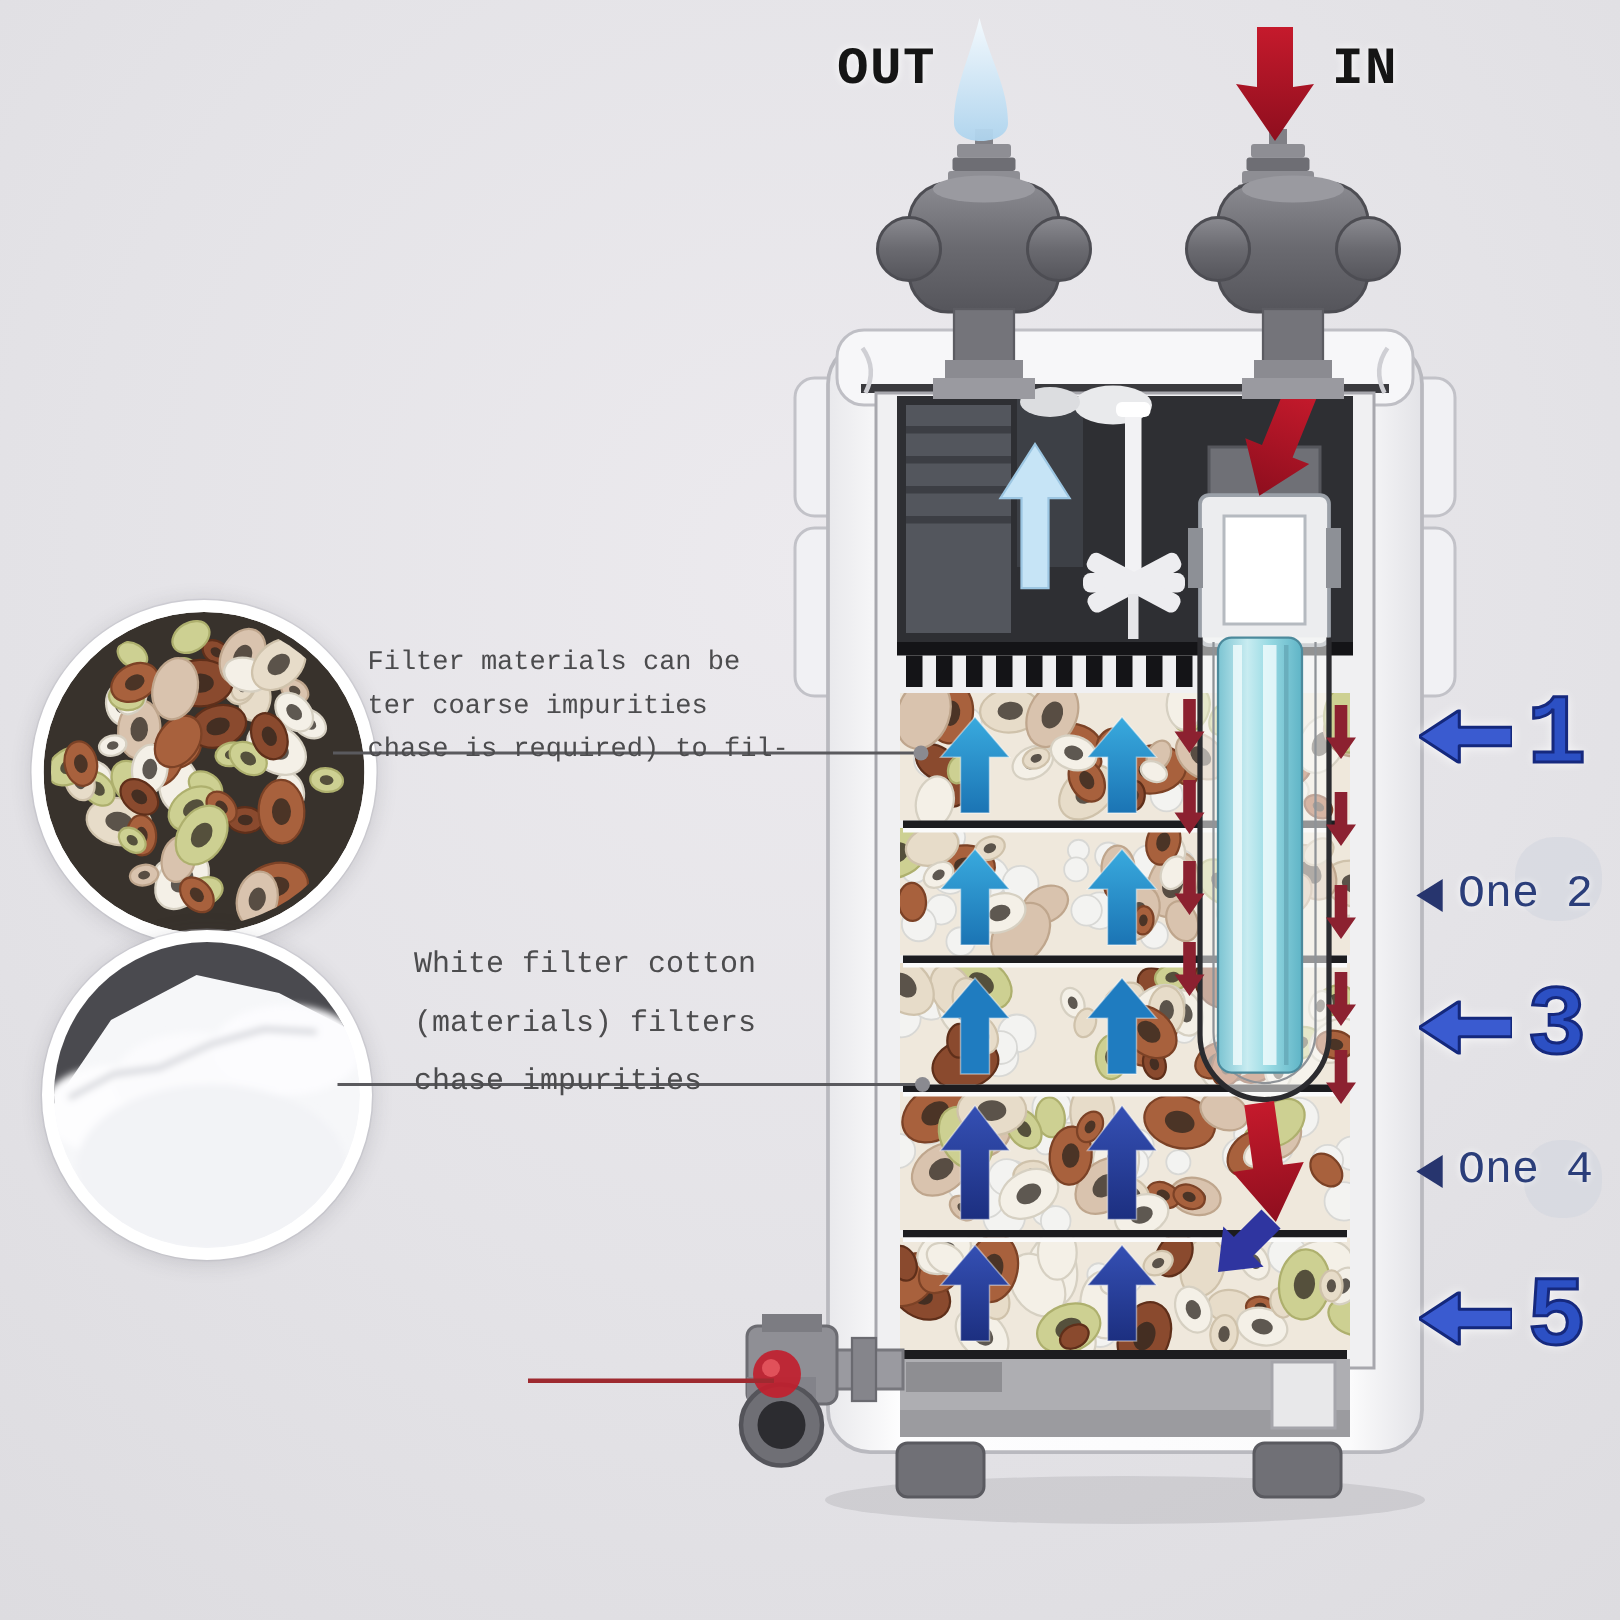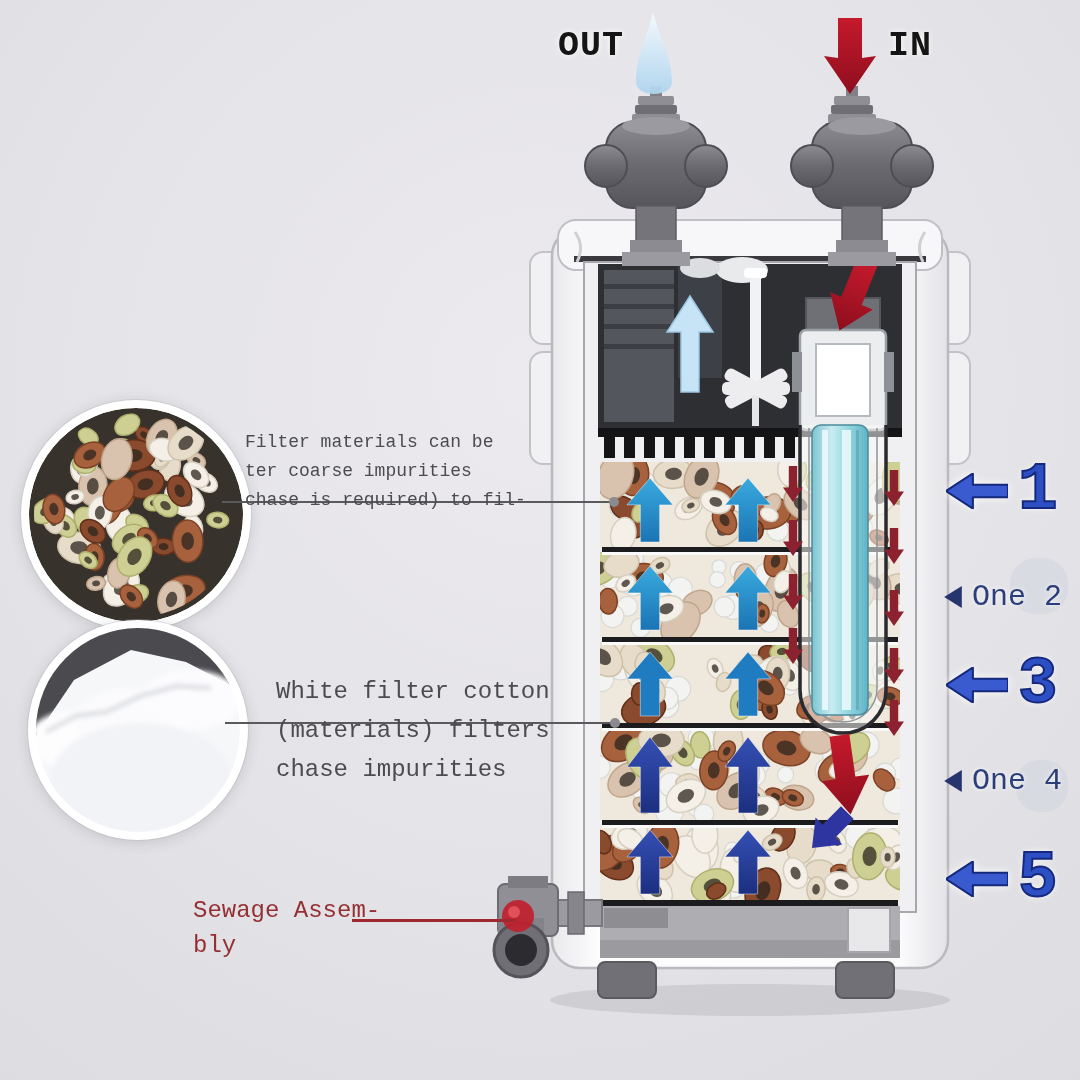--- a/index.html
+++ b/index.html
@@ -9,21 +9,21 @@
     font-family:Liberation Mono, monospace;
   }
   .abs{position:absolute;}
   
   .flow-label{font-size:35px;font-weight:800;color:#151515;letter-spacing:1px;
     text-shadow:0 0 6px rgba(255,255,255,.9);}
   
   .callout{color:#4c4c4e;}
   .callout .ln{white-space:nowrap;}
   .callout-1{font-size:18px;line-height:29px;left:245px;top:428px;}
-  .callout-2{font-size:24px;line-height:39px;left:276px;top:672px;}
+  .callout-2{font-size:20px;line-height:39px;left:276px;top:624px;}
   .callout-sewage{font-size:24px;line-height:35px;left:193px;top:893px;color:#942f33;font-weight:500;}
   .leader{height:2px;background:#5a5a5e;}
   .leader-red{height:3px;background:#9e2a30;}
   .leader-dot{width:10px;height:10px;border-radius:50%;background:#8a8a90;}
   
   .inset{border-radius:50%;border:8px solid #ffffff;
     box-shadow:0 2px 14px rgba(60,60,70,.18), 0 0 0 1px rgba(190,190,198,.35);
     overflow:hidden;background:#fff;}
   
   .step-row{display:flex;align-items:center;gap:10px;}
@@ -772,24 +772,20 @@
     <div class="ln">ter coarse impurities</div>
     <div class="ln">chase is required) to fil-</div>
   </div>
 
   <div class="abs callout callout-2">
     <div class="ln">White filter cotton</div>
     <div class="ln">(materials) filters</div>
     <div class="ln">chase impurities</div>
   </div>
 
-  <div class="abs callout callout-sewage">
-    <div class="ln">Sewage Assem-</div>
-    <div class="ln">bly</div>
-  </div>
 
   <div class="abs smudge" style="left:1010px;top:558px;width:58px;height:56px;"></div>
   <div class="abs smudge" style="left:1016px;top:760px;width:52px;height:52px;"></div>
 
   <div class="abs step-row" style="left:946px;top:458px;">
     <svg width="62" height="36" viewBox="0 0 60 34" style="filter:drop-shadow(0 0 4px rgba(255,255,255,.9));">
       <polygon points="0,17 26,0 26,11 60,11 60,23 26,23 26,34" fill="#3a5bd0" stroke="#14287c" stroke-width="2" stroke-linejoin="round"></polygon>
     </svg>
     <div class="step-num">1</div>
   </div>

